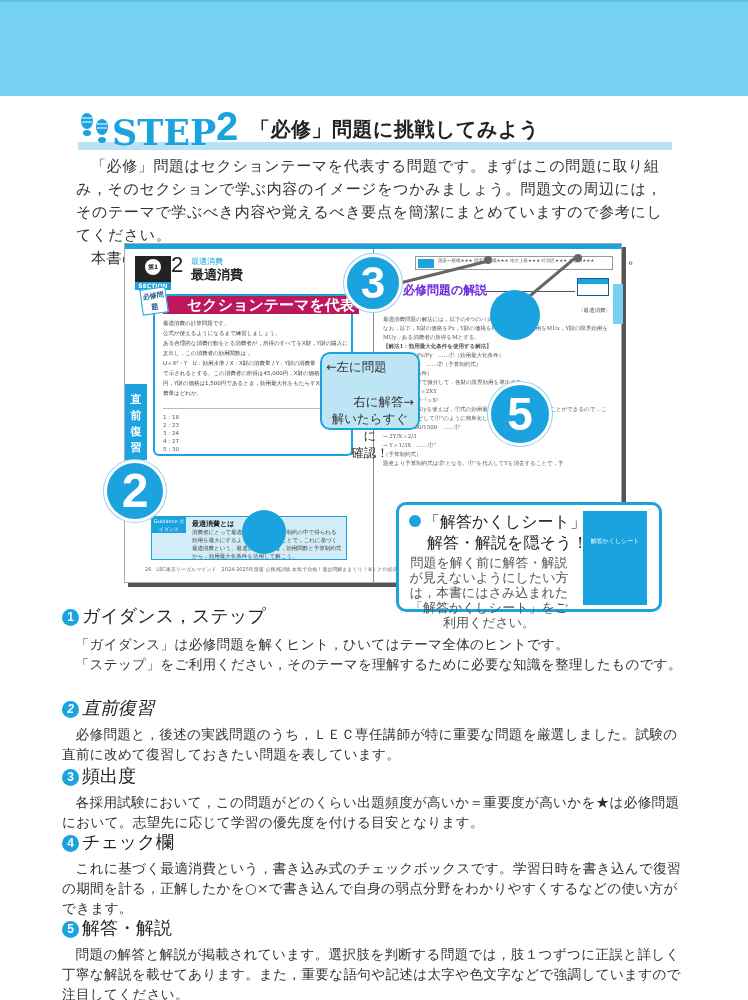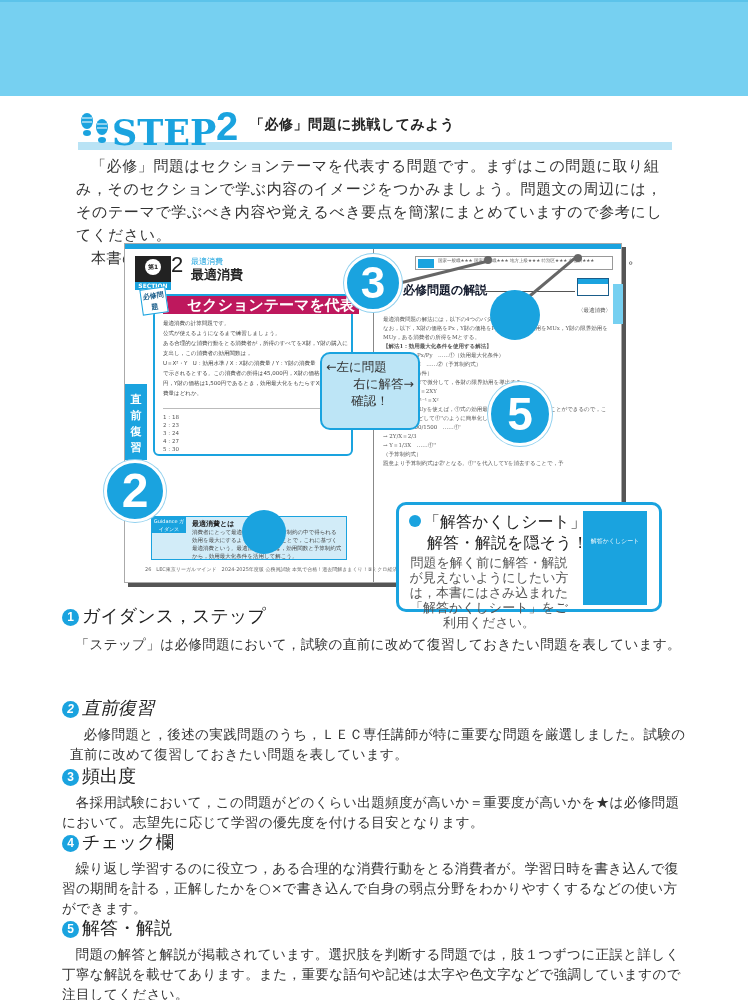--- a/index.html
+++ b/index.html
@@ -7,21 +7,21 @@
   body { position: relative; font-family: "DejaVu Sans", "Liberation Sans", sans-serif; color: #222; }
 
   .topbar { position: absolute; left: 0; top: 0; width: 748px; height: 96px; background: #76d0f1; border-top: 2px solid #5cc3ea; }
 
   
   .step-header { position: absolute; left: 78px; top: 112px; width: 594px; height: 40px; }
   .step-underline { position: absolute; left: 0; top: 30px; width: 594px; height: 8px; background: #b9e3f5; }
   .feet { position: absolute; left: 0; top: 0; width: 36px; height: 34px; }
   .step-word { position: absolute; left: 34px; top: 0px; font-family: "DejaVu Serif", serif; font-weight: bold; color: #1aa3df; font-size: 35px; letter-spacing: 0px; }
   .step-num { position: absolute; left: 138px; top: -8px; font-family: "Liberation Sans", sans-serif; font-weight: bold; color: #1aa3df; font-size: 40px; }
-  .step-title { position: absolute; left: 172px; top: 4px; font-size: 14px; font-weight: bold; color: #222; letter-spacing: 0.5px; }
+  .step-title { position: absolute; left: 172px; top: 4px; font-size: 20px; font-weight: bold; color: #222; letter-spacing: 0.5px; }
 
   .intro { position: absolute; left: 76px; top: 155px; width: 600px; font-size: 15px; line-height: 23px; color: #333; letter-spacing: 0.6px; }
   .intro p { text-indent: 1em; }
 
   
   .spread { position: absolute; left: 124px; top: 243px; width: 498px; height: 340px; background: #fff; border: 1px solid #aaa; box-shadow: 4px 4px 0 #555; }
   .spread-topline { position: absolute; left: 0; top: 0; width: 100%; height: 5px; background: #1aa3df; }
   .spread-gutter { position: absolute; left: 248px; top: 5px; width: 1px; height: 333px; background: #888; }
 
   .sec-badge { position: absolute; left: 10px; top: 12px; width: 36px; height: 34px; background: #222; color: #fff; font-size: 7px; text-align: center; }
@@ -39,42 +39,42 @@
 
   .side-tab { position: absolute; left: 0; top: 140px; width: 22px; height: 76px; background: #1aa3df; color: #fff; font-size: 11px; font-weight: bold; text-align: center; line-height: 16px; padding-top: 8px; }
 
   .guidance { position: absolute; left: 26px; top: 272px; width: 196px; height: 44px; background: #d2ecf8; border: 1px solid #1aa3df; font-size: 5.5px; line-height: 8px; color: #444; padding: 3px 4px 0 40px; }
   .guidance .gtag { position: absolute; left: 0; top: 0; width: 34px; height: 16px; background: #1aa3df; color: #fff; font-size: 5px; text-align: center; line-height: 8px; }
   .guidance .gtitle { font-weight: bold; font-size: 7px; color: #222; }
   .left-footer { position: absolute; left: 20px; top: 322px; font-size: 5px; color: #666; }
 
   .right-legend { position: absolute; left: 290px; top: 12px; width: 198px; height: 14px; border: 1px solid #999; font-size: 4.5px; line-height: 6px; color: #666; padding: 1px 2px 0 22px; }
   .right-legend .leg-tag { position: absolute; left: 2px; top: 2px; width: 16px; height: 9px; background: #1aa3df; }
-  .kaisetsu-title { position: absolute; left: 278px; top: 38px; font-size: 12px; font-weight: bold; color: #0f172a; }
+  .kaisetsu-title { position: absolute; left: 278px; top: 38px; font-size: 12px; font-weight: bold; color: #6d28d9; }
   .kaisetsu-line { position: absolute; left: 360px; top: 47px; width: 90px; height: 1px; background: #555; }
   .check-table { position: absolute; left: 452px; top: 34px; width: 32px; height: 18px; border: 1px solid #1a5d8a; }
   .check-table .th { width: 100%; height: 5px; background: #1aa3df; }
   .ch-tab { position: absolute; left: 488px; top: 40px; width: 10px; height: 40px; background: #76d0f1; }
   .right-body { position: absolute; left: 258px; top: 62px; width: 228px; font-size: 5.5px; line-height: 9px; color: #555; font-family: "DejaVu Serif", serif; }
 
   
   .num-circle { position: absolute; width: 52px; height: 52px; border-radius: 50%; background: #1aa3df; border: 3px solid #fff; color: #fff; font-family: "Liberation Sans", sans-serif; font-weight: bold; font-size: 40px; line-height: 46px; text-align: center; box-shadow: 0 0 0 1px #8fd0ef; }
   .c2 { left: 104px; top: 460px; width: 62px; height: 62px; font-size: 48px; line-height: 56px; }
   .c3 { left: 344px; top: 254px; width: 58px; height: 58px; font-size: 44px; line-height: 52px; }
   .c5 { left: 488px; top: 382px; width: 64px; height: 64px; font-size: 46px; line-height: 58px; }
   .blank-circle { position: absolute; border-radius: 50%; background: #1aa3df; }
   .b1 { left: 490px; top: 290px; width: 50px; height: 50px; }
   .b2 { left: 242px; top: 510px; width: 44px; height: 44px; }
 
   .pointer-line { position: absolute; height: 3px; background: #666; transform-origin: left center; }
   .dot { position: absolute; width: 8px; height: 8px; border-radius: 50%; background: #666; }
 
   .speech { position: absolute; left: 320px; top: 352px; width: 100px; height: 78px; background: #bde5f6; border: 2px solid #1aa3df; border-radius: 10px; font-size: 12.5px; line-height: 17px; color: #333; padding: 4px 4px; }
   .speech .l1 { text-align: left; }
-  .speech .l2 { text-align: right; }
+  .speech .l2 { text-align: right; margin-top: 18px; }
   .speech .l3, .speech .l4 { text-align: center; }
 
   .sheet-callout { position: absolute; left: 396px; top: 502px; width: 266px; height: 110px; background: #fff; border: 3px solid #1aa3df; border-radius: 10px; }
   .sheet-head { position: absolute; left: 10px; top: 6px; font-size: 16px; line-height: 21px; color: #222; }
   .sheet-head .bullet { display: inline-block; width: 12px; height: 12px; border-radius: 50%; background: #1aa3df; margin-right: 3px; vertical-align: 0px; }
   .sheet-head .l2 { padding-left: 18px; }
   .sheet-body { position: absolute; left: 10px; top: 50px; width: 160px; font-size: 13px; line-height: 15px; color: #555; text-align: center; }
   .sheet-img { position: absolute; left: 184px; top: 6px; width: 64px; height: 94px; background: #1aa3df; color: #fff; font-size: 6px; text-align: center; padding-top: 26px; }
 
   
@@ -192,60 +192,62 @@
 
 <div class="blank-circle b1"></div>
 <div class="blank-circle b2"></div>
 
 <div class="num-circle c3">3</div>
 <div class="num-circle c2">2</div>
 
 <div class="speech">
   <div class="l1">←左に問題</div>
   <div class="l2">右に解答→</div>
+  <div class="l3">解いたらすぐに</div>
   <div class="l4">確認！</div>
 </div>
 
 <div class="sheet-callout">
   <div class="sheet-head">
     <div><span class="bullet"></span><span>「解答かくしシート」で</span></div>
     <div class="l2">解答・解説を隠そう！</div>
   </div>
   <div class="sheet-body">問題を解く前に解答・解説が見えないようにしたい方は，本書にはさみ込まれた「解答かくしシート」をご利用ください。</div>
   <div class="sheet-img">解答かくしシート</div>
 </div>
 
 <div class="num-circle c5">5</div>
 
 <div class="item-h" style="top:604px;">
   <span class="n">1</span><span>ガイダンス，ステップ</span>
 </div>
 <div class="item-p" style="top:634px;">
-  <p>「ステップ」は必修問題において，試験の直前に改めて復習しておきたい問題を表しています。</p>
+  <p>「ガイダンス」は必修問題を解くヒント，ひいてはテーマ全体のヒントです。</p>
+  <p>「ステップ」をご利用ください，そのテーマを理解するために必要な知識を整理したものです。</p>
 </div>
 
 <div class="item-h" style="top:696px;font-style:italic;">
   <span class="n">2</span><span>直前復習</span>
 </div>
-<div class="item-p" style="top:724px;margin-left:8px;">
+<div class="item-p" style="top:724px;">
   <p>必修問題と，後述の実践問題のうち，ＬＥＣ専任講師が特に重要な問題を厳選しました。試験の直前に改めて復習しておきたい問題を表しています。</p>
 </div>
 
 <div class="item-h" style="top:764px;">
   <span class="n">3</span><span>頻出度</span>
 </div>
 <div class="item-p" style="top:792px;">
   <p>各採用試験において，この問題がどのくらい出題頻度が高いか＝重要度が高いかを★は必修問題において。志望先に応じて学習の優先度を付ける目安となります。</p>
 </div>
 
 <div class="item-h" style="top:830px;">
   <span class="n">4</span><span>チェック欄</span>
 </div>
 <div class="item-p" style="top:858px;">
-  <p>繰り返し学習するのに役立つ，ある合理的な消費行動をとる消費者が。学習日時を書き込んで復習の期間を計る，正解したかを○×で書き込んで自身の弱点分野をわかりやすくするなどの使い方ができます。</p>
+  <p>これに基づく最適消費という，書き込み式のチェックボックスです。学習日時を書き込んで復習の期間を計る，正解したかを○×で書き込んで自身の弱点分野をわかりやすくするなどの使い方ができます。</p>
 </div>
 
 <div class="item-h" style="top:916px;">
   <span class="n">5</span><span>解答・解説</span>
 </div>
 <div class="item-p" style="top:944px;">
   <p>問題の解答と解説が掲載されています。選択肢を判断する問題では，肢１つずつに正誤と詳しく丁寧な解説を載せてあります。また，重要な語句や記述は太字や色文字などで強調していますので注目してください。</p>
 </div>
 
 </body></html>

